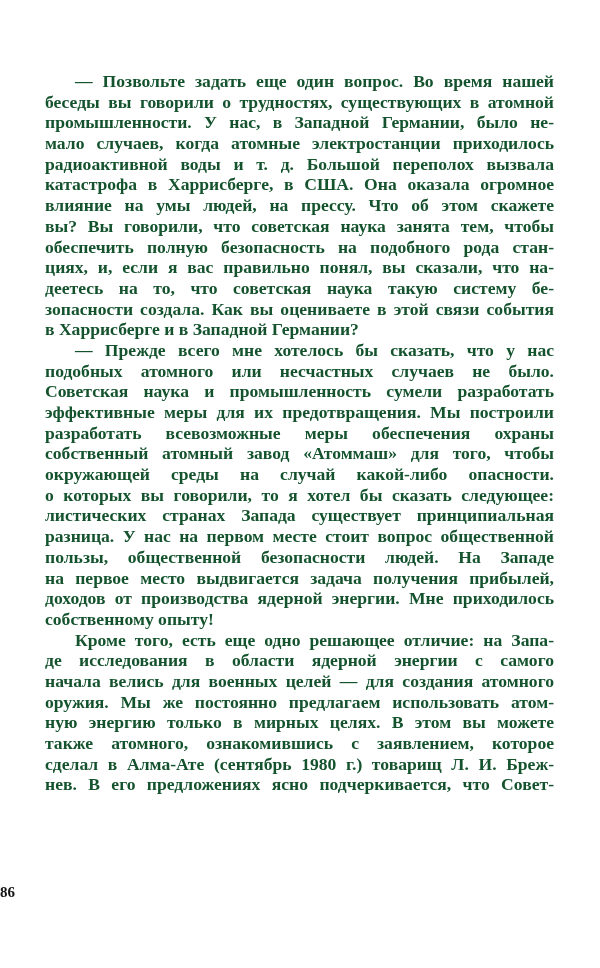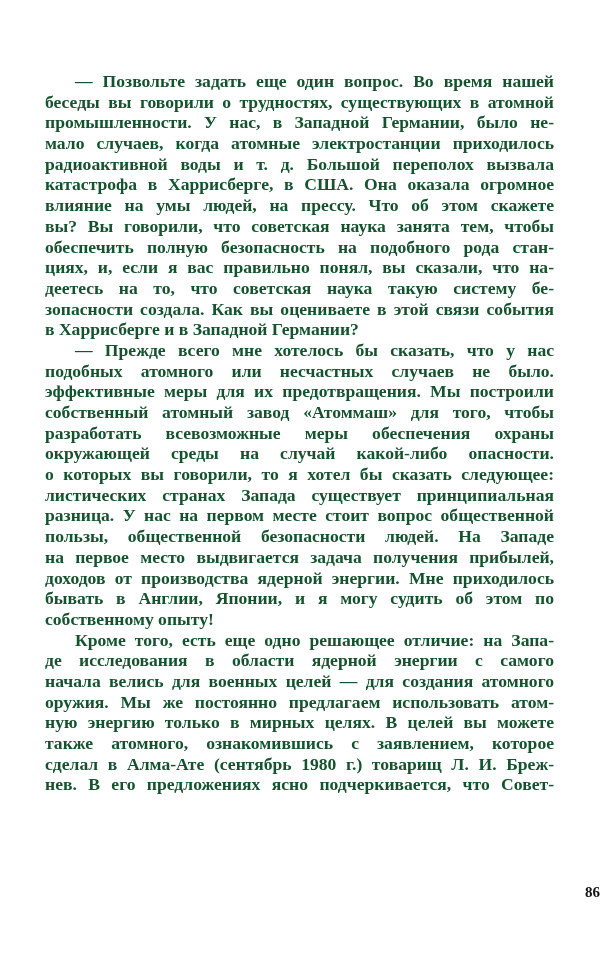--- a/index.html
+++ b/index.html
@@ -11,21 +11,21 @@
     line-height: 20.7px;
     margin-top: 28px;
   }
   .line {
     display: block; height: 20.7px; white-space: nowrap;
     text-align: justify; text-align-last: justify;
   }
   .line.indent { padding-left: 30px; }
   .line.last { text-align-last: left; }
   .page-number {
-    position: absolute; left: 0; width: 600px; top: 884px; text-align: right;
+    position: absolute; left: 0; width: 600px; top: 884px; text-align: left;
     font-family: "Liberation Serif", "DejaVu Serif", serif;
     font-weight: bold; font-size: 15px; color: #141414;
   }
 </style>
 </head>
 <body>
 
 <div class="page">
 
   <div>
@@ -40,39 +40,39 @@
     <span class="line">обеспечить полную безопасность на подобного рода стан-</span>
     <span class="line">циях, и, если я вас правильно понял, вы сказали, что на-</span>
     <span class="line">деетесь на то, что советская наука такую систему бе-</span>
     <span class="line">зопасности создала. Как вы оцениваете в этой связи события</span>
     <span class="line last">в Харрисберге и в Западной Германии?</span>
   </div>
 
   <div>
     <span class="line indent">— Прежде всего мне хотелось бы сказать, что у нас</span>
     <span class="line">подобных атомного или несчастных случаев не было.</span>
+    <span class="line">Советская наука и промышленность сумели разработать</span>
     <span class="line">эффективные меры для их предотвращения. Мы построили</span>
+    <span class="line">разработать всевозможные меры обеспечения охраны</span>
     <span class="line">собственный атомный завод «Атоммаш» для того, чтобы</span>
-    <span class="line">разработать всевозможные меры обеспечения охраны</span>
     <span class="line">окружающей среды на случай какой-либо опасности.</span>
     <span class="line">о которых вы говорили, то я хотел бы сказать следующее:</span>
     <span class="line">листических странах Запада существует принципиальная</span>
     <span class="line">разница. У нас на первом месте стоит вопрос общественной</span>
     <span class="line">пользы, общественной безопасности людей. На Западе</span>
     <span class="line">на первое место выдвигается задача получения прибылей,</span>
     <span class="line">доходов от производства ядерной энергии. Мне приходилось</span>
-    <span class="line">бывать в Англии, Японии, и я могу судить об этом по</span>
     <span class="line last">собственному опыту!</span>
   </div>
 
   <div>
     <span class="line indent">Кроме того, есть еще одно решающее отличие: на Запа-</span>
     <span class="line">де исследования в области ядерной энергии с самого</span>
     <span class="line">начала велись для военных целей — для создания атомного</span>
     <span class="line">оружия. Мы же постоянно предлагаем использовать атом-</span>
-    <span class="line">ную энергию только в мирных целях. В целей вы можете</span>
+    <span class="line">ную энергию только в мирных целях. В этом вы можете</span>
     <span class="line">также атомного, ознакомившись с заявлением, которое</span>
     <span class="line">сделал в Алма-Ате (сентябрь 1980 г.) товарищ Л. И. Бреж-</span>
     <span class="line">нев. В его предложениях ясно подчеркивается, что Совет-</span>
   </div>
 </div>
 
 <div class="page-number">86</div>
 
 </body></html>

